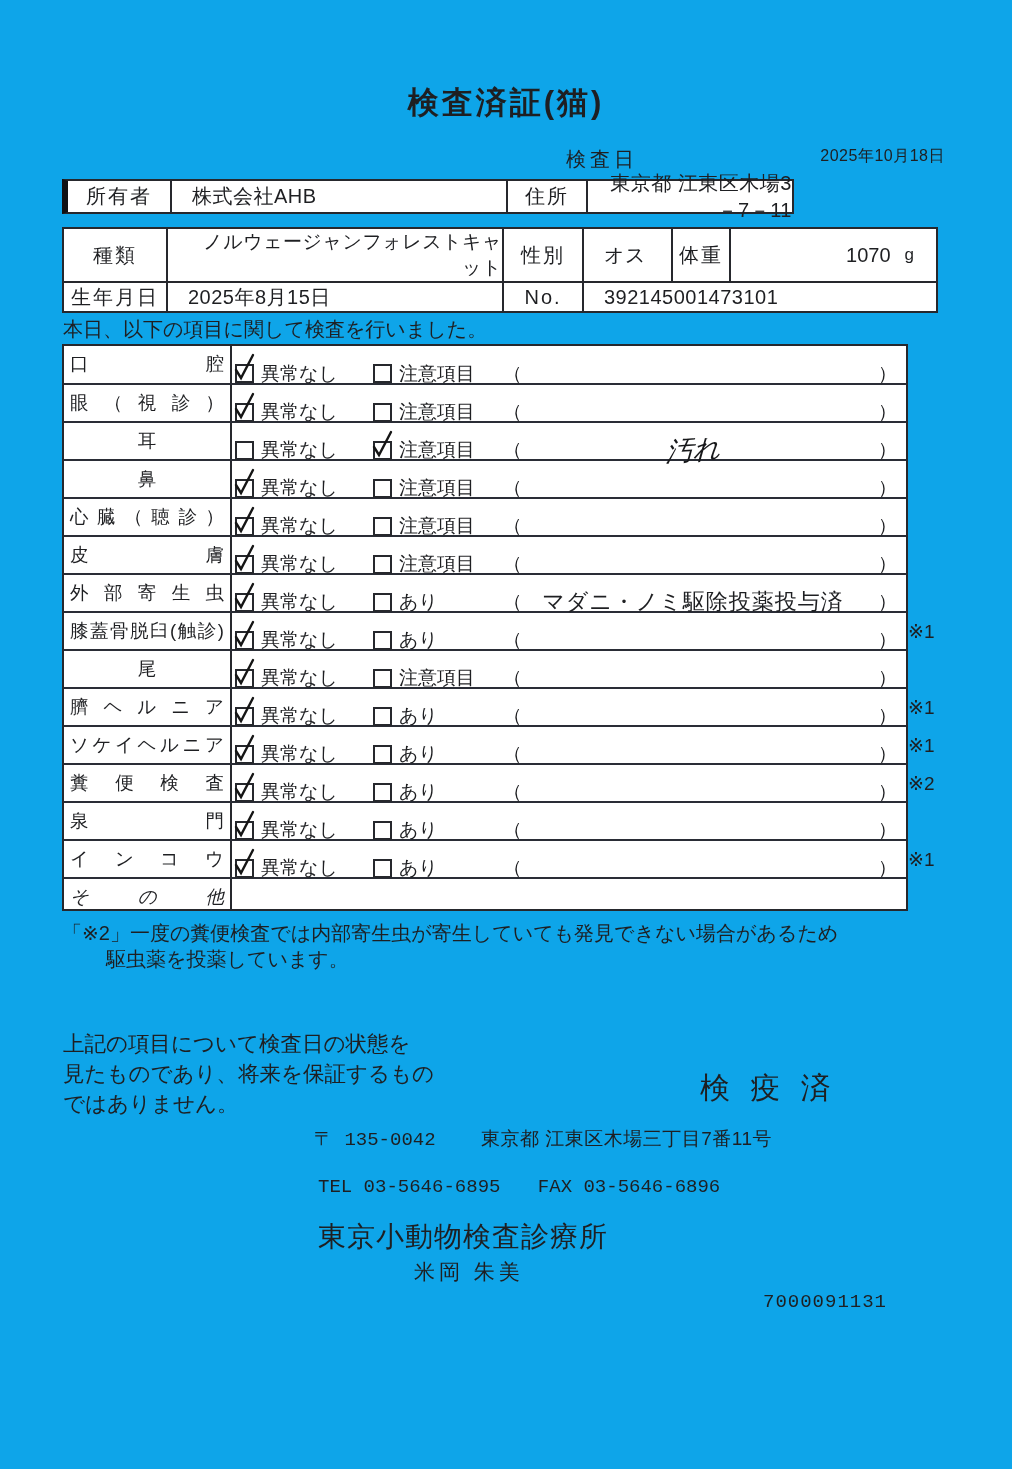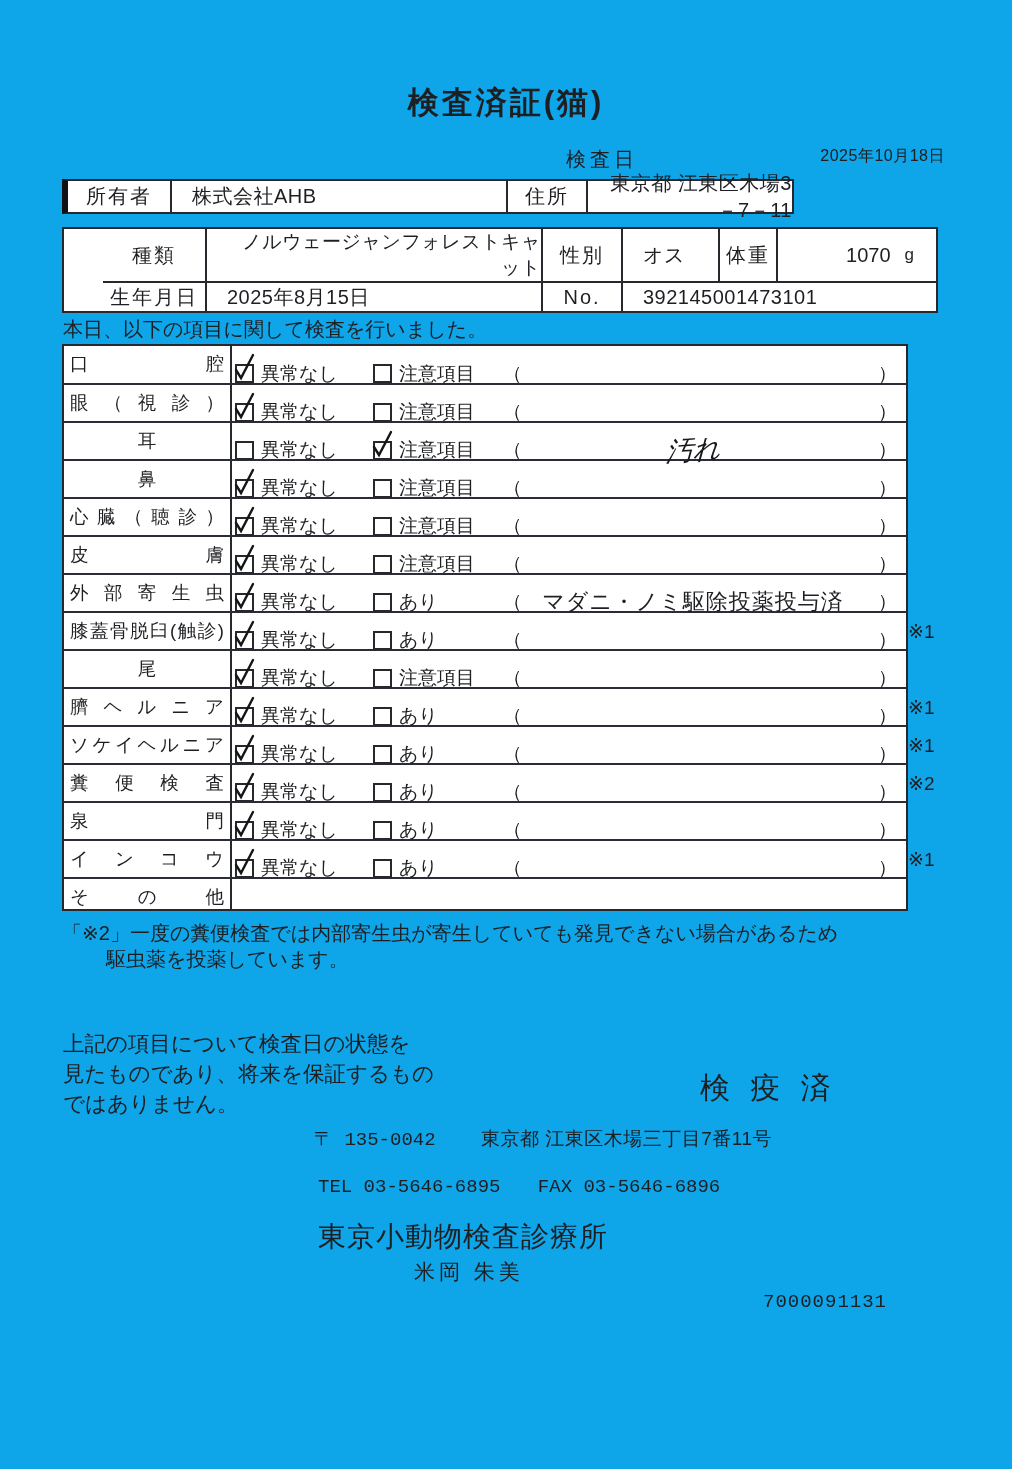--- a/index.html
+++ b/index.html
@@ -15,38 +15,38 @@
   .insp-label{top:146px;left:566px;font-size:20px;font-weight:500;letter-spacing:4px;}
   .insp-value{top:146px;left:775px;width:162px;font-size:16px;text-align:right;letter-spacing:0.5px;margin-left:8px;}
   
   .tbl{border:2px solid #26282d;box-sizing:border-box;display:flex;align-items:stretch;background:#fff;}
   .cell{box-sizing:border-box;display:flex;align-items:center;font-size:20px;}
   .cell.lab{justify-content:center;font-weight:500;letter-spacing:2px;}
   .cell.val{padding-left:20px;letter-spacing:0.5px;text-align:right;}
   .cell + .cell{border-left:2px solid #26282d;}
   .owner-table{top:179px;left:62px;width:732px;height:35px;border-left:6px solid #101114;}
   .pet-table{top:227px;left:62px;width:876px;height:86px;flex-direction:column;}
-  .pet-row{display:flex;flex:1;margin-left:39px;}
+  .pet-row{display:flex;flex:1;}
   .pet-row + .pet-row{border-top:2px solid #26282d;}
   .w-lab1{width:102px;flex:none;}
   .w-val1{width:336px;flex:none;}
   .w-lab2{width:80px;flex:none;}
-  .w-sex{width:97px;flex:none;}
+  .w-sex{width:89px;flex:none;}
   .w-wlab{width:58px;flex:none;}
   .w-weight{flex:1;justify-content:flex-end;padding-right:22px;}
   .w-rest{flex:1;}
   .unit{font-size:17px;margin-left:14px;}
   .breed{font-size:19px;letter-spacing:0;}
   
   .intro{top:316px;left:63px;font-size:20px;font-weight:500;}
   
   .checklist{top:344px;left:62px;width:846px;border:2px solid #26282d;box-sizing:border-box;background:#fff;}
   .chk-row{box-sizing:border-box;height:38px;display:flex;border-top:2px solid #2a2d36;}
   .chk-row:first-child{border-top:none;height:37px;border-radius:11px;}
-  .chk-row.short{height:32px;}
+  .chk-row.short{height:32px;font-style:italic;}
   .chk-label{box-sizing:border-box;width:168px;flex:none;border-right:2px solid #26282d;
     font-size:18.5px;padding:0 6px;display:block;line-height:35px;white-space:nowrap;
     text-align:justify;text-align-last:justify;}
   .chk-label.center{text-align:center;text-align-last:center;}
   .chk-body{position:relative;flex:1;font-size:19px;}
   .grp{position:absolute;top:0;bottom:0;display:flex;align-items:center;gap:3px;margin-top:18px;}
   .g1{left:3px;} .g2{left:141px;}
   .op{left:271px;} .cp{left:646px;}
   .noteArea{left:282px;width:358px;justify-content:center;}
   .note-hand{font-size:27px;font-style:italic;color:#17181a;transform:rotate(-4deg) skewX(-6deg);font-family:"DejaVu Serif",serif;}

